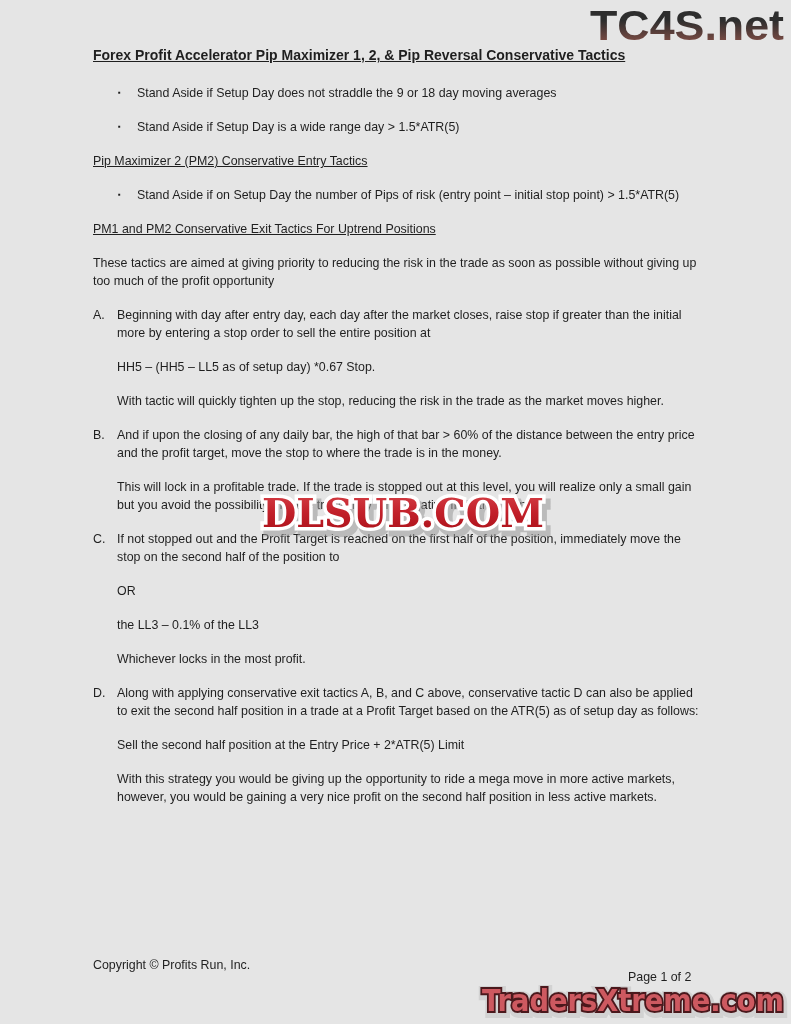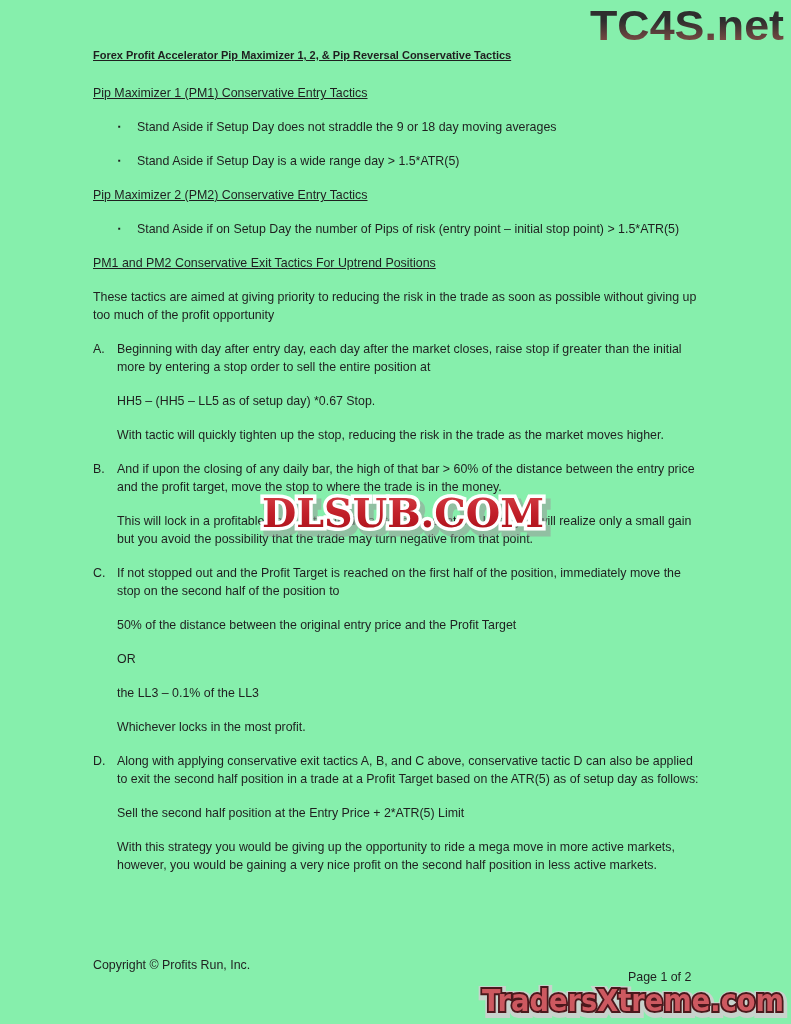--- a/index.html
+++ b/index.html
@@ -1,34 +1,34 @@
 <!DOCTYPE html>
 <html><head>
 <meta charset="utf-8">
 <style>
   html, body { margin: 0; padding: 0; background: #ffffff; }
   .page {
     position: relative;
     width: 791px;
     height: 1024px;
-    background: #86efac;
+    background: #e5e5e5;
     overflow: hidden;
     font-family: "Liberation Sans", sans-serif;
     color: #1f1f1f;
   }
   .content {
     position: absolute;
     left: 93px;
     top: 45px;
     width: 612px;
     font-size: 12.4px;
     line-height: 18px;
   }
   .doc-title {
-    font-size: 11px;
+    font-size: 14px;
     font-weight: bold;
     text-decoration: underline;
     line-height: 20px;
     margin: 0 0 19px 0;
     white-space: nowrap;
   }
   .sec-heading {
     font-size: 12.4px;
     font-weight: normal;
     text-decoration: underline;
@@ -75,21 +75,20 @@
         <stop offset="1" stop-color="#96564c"></stop>
       </linearGradient>
     </defs>
     <text x="2" y="38" font-family="Liberation Sans, sans-serif" font-size="42" font-weight="bold" textLength="194" lengthAdjust="spacingAndGlyphs" fill="url(#tc4sGrad)">TC4S.net</text>
   </svg>
 
   <div class="content">
 
     <h1 class="doc-title">Forex Profit Accelerator Pip Maximizer 1, 2, &amp; Pip Reversal Conservative Tactics</h1>
 
-    <h2 class="sec-heading">Pip Maximizer 1 (PM1) Conservative Entry Tactics</h2>
 
     <div class="bullet">
       <span class="bullet-marker">▪</span>
       <span class="bullet-text">Stand Aside if Setup Day does not straddle the 9 or 18 day moving averages</span>
     </div>
     <div class="bullet">
       <span class="bullet-marker">▪</span>
       <span class="bullet-text">Stand Aside if Setup Day is a wide range day &gt; 1.5*ATR(5)</span>
     </div>
 
@@ -118,21 +117,20 @@
       <div class="item-body">
         <p>And if upon the closing of any daily bar, the high of that bar &gt; 60% of the distance between the entry price and the profit target, move the stop to where the trade is in the money.</p>
         <p>This will lock in a profitable trade.  If the trade is stopped out at this level, you will realize only a small gain but you avoid the possibility that the trade may turn negative from that point.</p>
       </div>
     </div>
 
     <div class="letter-item">
       <span class="letter-label">C.</span>
       <div class="item-body">
         <p>If not stopped out and the Profit Target is reached on the first half of the position, immediately move the stop on the second half of the position to</p>
-        <p>50% of the distance between the original entry price and the Profit Target</p>
         <p>OR</p>
         <p>the LL3 – 0.1% of the LL3</p>
         <p>Whichever locks in the most profit.</p>
       </div>
     </div>
 
     <div class="letter-item">
       <span class="letter-label">D.</span>
       <div class="item-body">
         <p>Along with applying conservative exit tactics A, B, and C above, conservative tactic D can also be applied to exit the second half position in a trade at a Profit Target based on the ATR(5) as of setup day as follows:</p>

